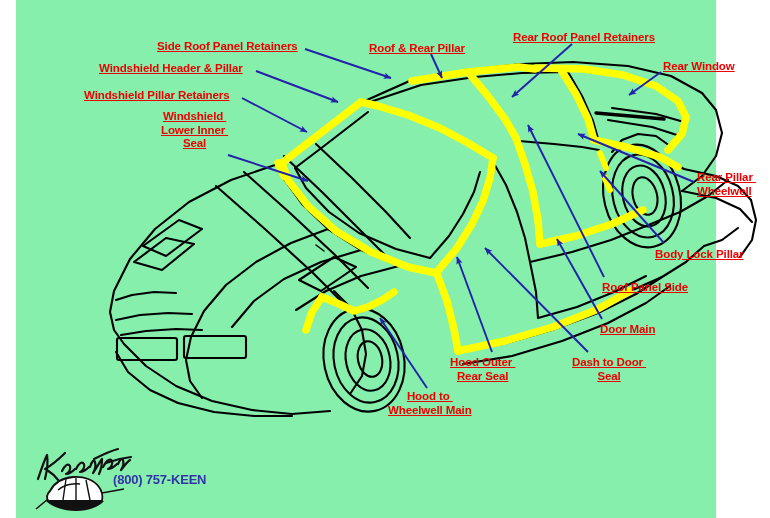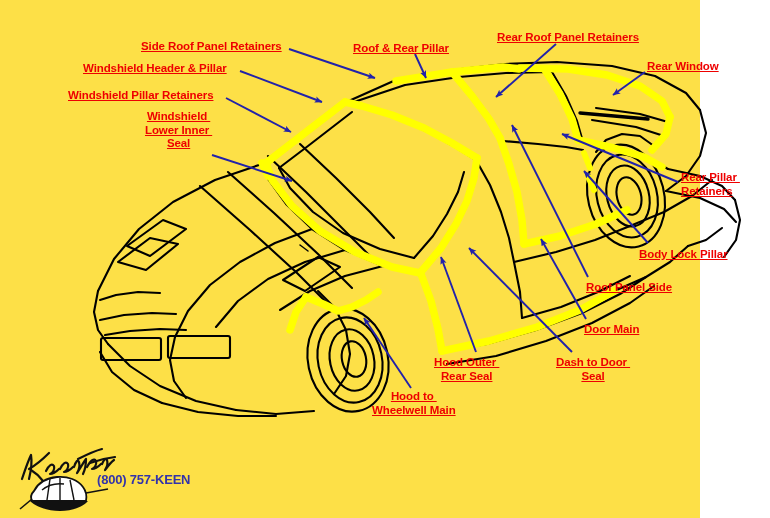--- a/index.html
+++ b/index.html
@@ -1,17 +1,17 @@
 <!DOCTYPE html>
 <html><head>
 <meta charset="utf-8">
 <style>
   html,body{margin:0;padding:0;background:#ffffff;}
   body{width:770px;height:518px;overflow:hidden;font-family:"Liberation Sans",sans-serif;}
-  #stage{position:relative;width:700px;height:518px;background:#fde047;}
+  #stage{position:relative;width:700px;height:518px;background:#86efac;margin-left:16px;}
   #art{position:absolute;left:0;top:0;width:770px;height:518px;}
   .lbl{position:absolute;color:#ee0000;font-family:"Liberation Sans",sans-serif;
        font-weight:bold;font-size:11.5px;line-height:13.5px;white-space:pre;
        text-decoration:underline;letter-spacing:-0.1px;}
   .lbl.ctr{text-align:center;}
   #footer{position:absolute;left:0;top:440px;width:770px;height:78px;}
   .phone{position:absolute;left:97px;top:472px;color:#3333aa;font-weight:bold;
          font-size:13px;font-family:"Liberation Sans",sans-serif;letter-spacing:-0.2px;}
   .copy{position:absolute;left:97px;top:494px;color:#111111;font-size:10px;
         font-family:"Liberation Sans",sans-serif;letter-spacing:0.1px;}
@@ -164,21 +164,21 @@
   </svg>
 
   <div id="labels">
       <div class="lbl" style="left: 141px; top: 40px;"><span style="display: block;">Side Roof Panel Retainers</span></div>
       <div class="lbl" style="left: 83px; top: 62px;"><span style="display: block;">Windshield Header &amp; Pillar</span></div>
       <div class="lbl" style="left: 68px; top: 89px;"><span style="display: block;">Windshield Pillar Retainers</span></div>
       <div class="lbl ctr" style="left: 145px; top: 110px;"><span style="display: block;">Windshield </span><span style="display: block;">Lower Inner </span><span style="display: block;">Seal</span></div>
       <div class="lbl" style="left: 353px; top: 42px;"><span style="display: block; text-align: center;">Roof &amp; Rear Pillar</span></div>
       <div class="lbl" style="left: 497px; top: 31px;"><span style="display: block;">Rear Roof Panel Retainers</span></div>
       <div class="lbl" style="left: 647px; top: 60px;"><span style="display: block;">Rear Window</span></div>
-      <div class="lbl" style="left: 681px; top: 171px;"><span style="display: block;">Rear Pillar </span><span style="display: block;">Retainers</span></div>
+      <div class="lbl" style="left: 681px; top: 171px;"><span style="display: block;">Rear Pillar </span><span style="display: block;">Wheelwell</span></div>
       <div class="lbl" style="left: 639px; top: 248px;"><span style="display: block;">Body Lock Pillar</span></div>
       <div class="lbl" style="left: 586px; top: 281px;"><span style="display: block;">Roof Panel Side</span></div>
       <div class="lbl" style="left: 584px; top: 323px;"><span style="display: block;">Door Main</span></div>
       <div class="lbl ctr" style="left: 556px; top: 356px;"><span style="display: block;">Dash to Door </span><span style="display: block;">Seal</span></div>
       <div class="lbl ctr" style="left: 434px; top: 356px;"><span style="display: block;">Hood Outer </span><span style="display: block;">Rear Seal</span></div>
       <div class="lbl ctr" style="left: 372px; top: 390px;"><span style="display: block;">Hood to </span><span style="display: block;">Wheelwell Main</span></div>
     </div>
 
   <div id="footer">
     <svg width="110" height="70" viewBox="0 0 110 70" style="position:absolute;left:12px;top:5px;">

